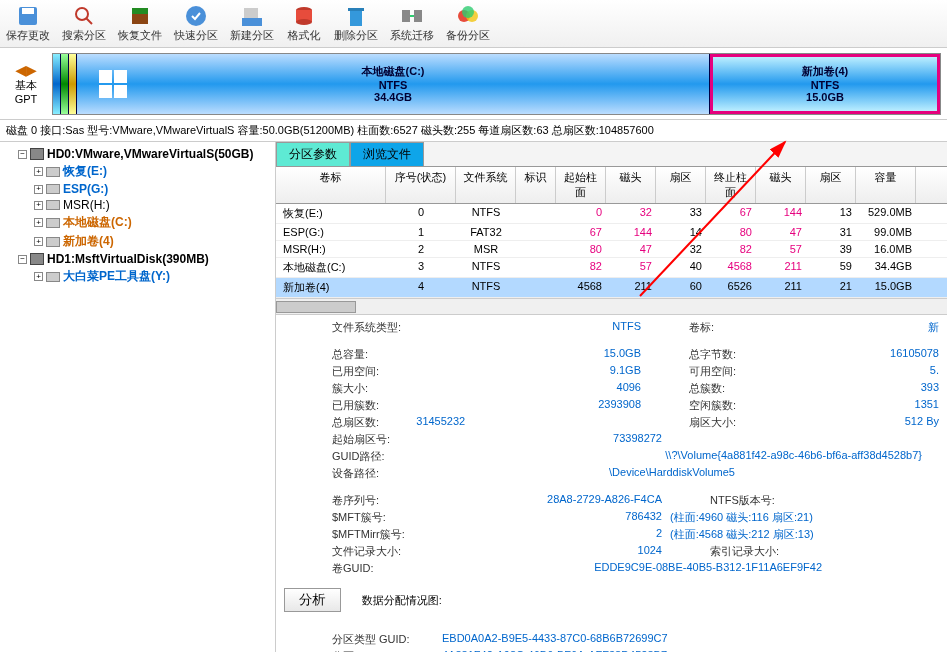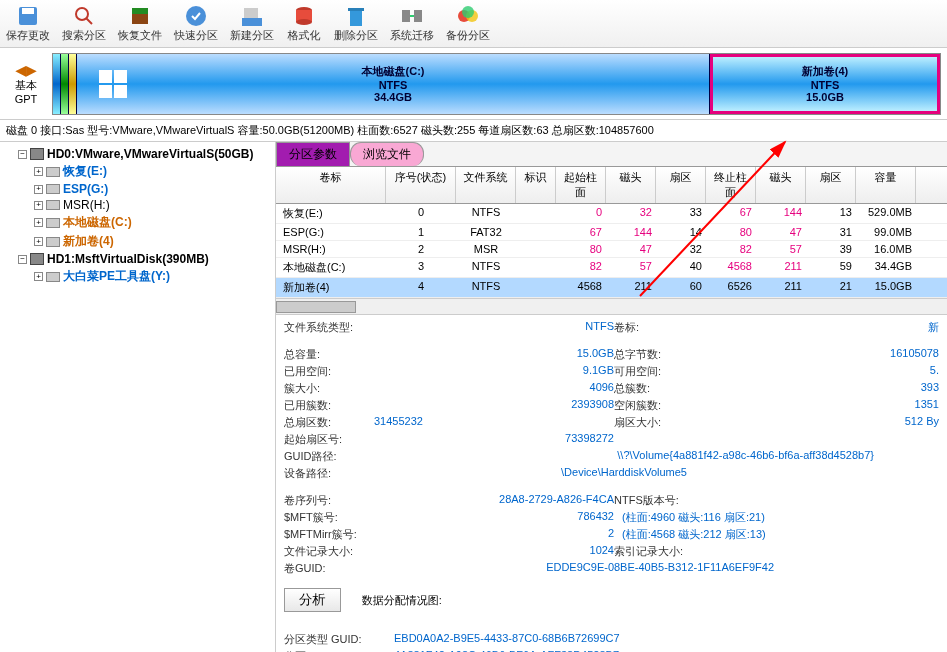--- a/index.html
+++ b/index.html
@@ -26,36 +26,36 @@
 .tree ul { list-style:none; padding-left:14px; }
 .tree li { padding:1px 0; display:flex; align-items:center; gap:3px; white-space:nowrap; }
 .tree .disk-icon { width:14px; height:10px; background:#ccc; border:1px solid #888; display:inline-block; }
 .tree .hd-icon { width:14px; height:12px; background:#888; border:1px solid #444; display:inline-block; }
 .tree .exp { width:9px; height:9px; border:1px solid #888; display:inline-flex; align-items:center; justify-content:center; font-size:8px; line-height:8px; cursor:pointer; }
 .tree .ln { cursor:pointer; }
 .tree .blue { color:#0066cc; font-weight:bold; }
 .tree .orange { color:#cc6600; font-weight:bold; }
 .right { flex:1; display:flex; flex-direction:column; overflow:hidden; }
 .tabs { display:flex; border-bottom:1px solid #999; background:#f4f4f4; }
-.tab { padding:3px 12px; border:1px solid #999; border-bottom:none; background:#a21caf; cursor:pointer; font-size:12px; }
-.tab.inactive { background:#f9a8d4;border-radius:11px; }
+.tab { padding:3px 12px; border:1px solid #999; border-bottom:none; background:#5eead4; cursor:pointer; font-size:12px; }
+.tab.inactive { background:#0ea5e9; }
 .tbl { border-bottom:1px solid #ccc; }
 .tbl-head { display:flex; background:linear-gradient(#fff,#eee); border-bottom:1px solid #999; font-size:11px; }
 .tbl-head div { padding:3px 4px; border-right:1px solid #ccc; text-align:center; }
 .tbl-row { display:flex; font-size:11px; border-bottom:1px solid #eee; cursor:pointer; }
 .tbl-row.sel { background:#b3d9ff; }
 .tbl-row div { padding:2px 4px; text-align:right; }
 .tbl-row .nm { text-align:left; display:flex; align-items:center; gap:3px; }
 .tbl-row .red { color:#e6007e; }
 .c-vol{width:110px;} .c-seq{width:70px;} .c-fs{width:60px;} .c-flag{width:40px;} .c-num{width:50px;} .c-cap{width:60px;}
 .hscroll { height:16px; background:#f0f0f0; border-top:1px solid #ccc; position:relative; }
 .hscroll .thumb{ position:absolute; left:0; top:2px; height:12px; width:80px; background:#ccc; border:1px solid #999; }
 .details { flex:1; overflow:auto; padding:4px 8px; font-size:11px; }
 .details .row { display:flex; padding:1px 0; }
-.details .lbl { width:90px; color:#333; }
+.details .lbl { width:90px; color:#333;margin-left:48px; }
 .details .val { color:#0066cc; min-width:160px; }
 .details .row2 { flex:1; display:flex; }
 .analyze-btn { padding:2px 14px; border:1px solid #999; background:linear-gradient(#fff,#e8e8e8); cursor:pointer; }
 .arrow-overlay { position:absolute; pointer-events:none; z-index:100; }
 </style>
 </head>
 <body>
 
 <div class="toolbar" id="toolbar">
     <div class="toolbar-item">

